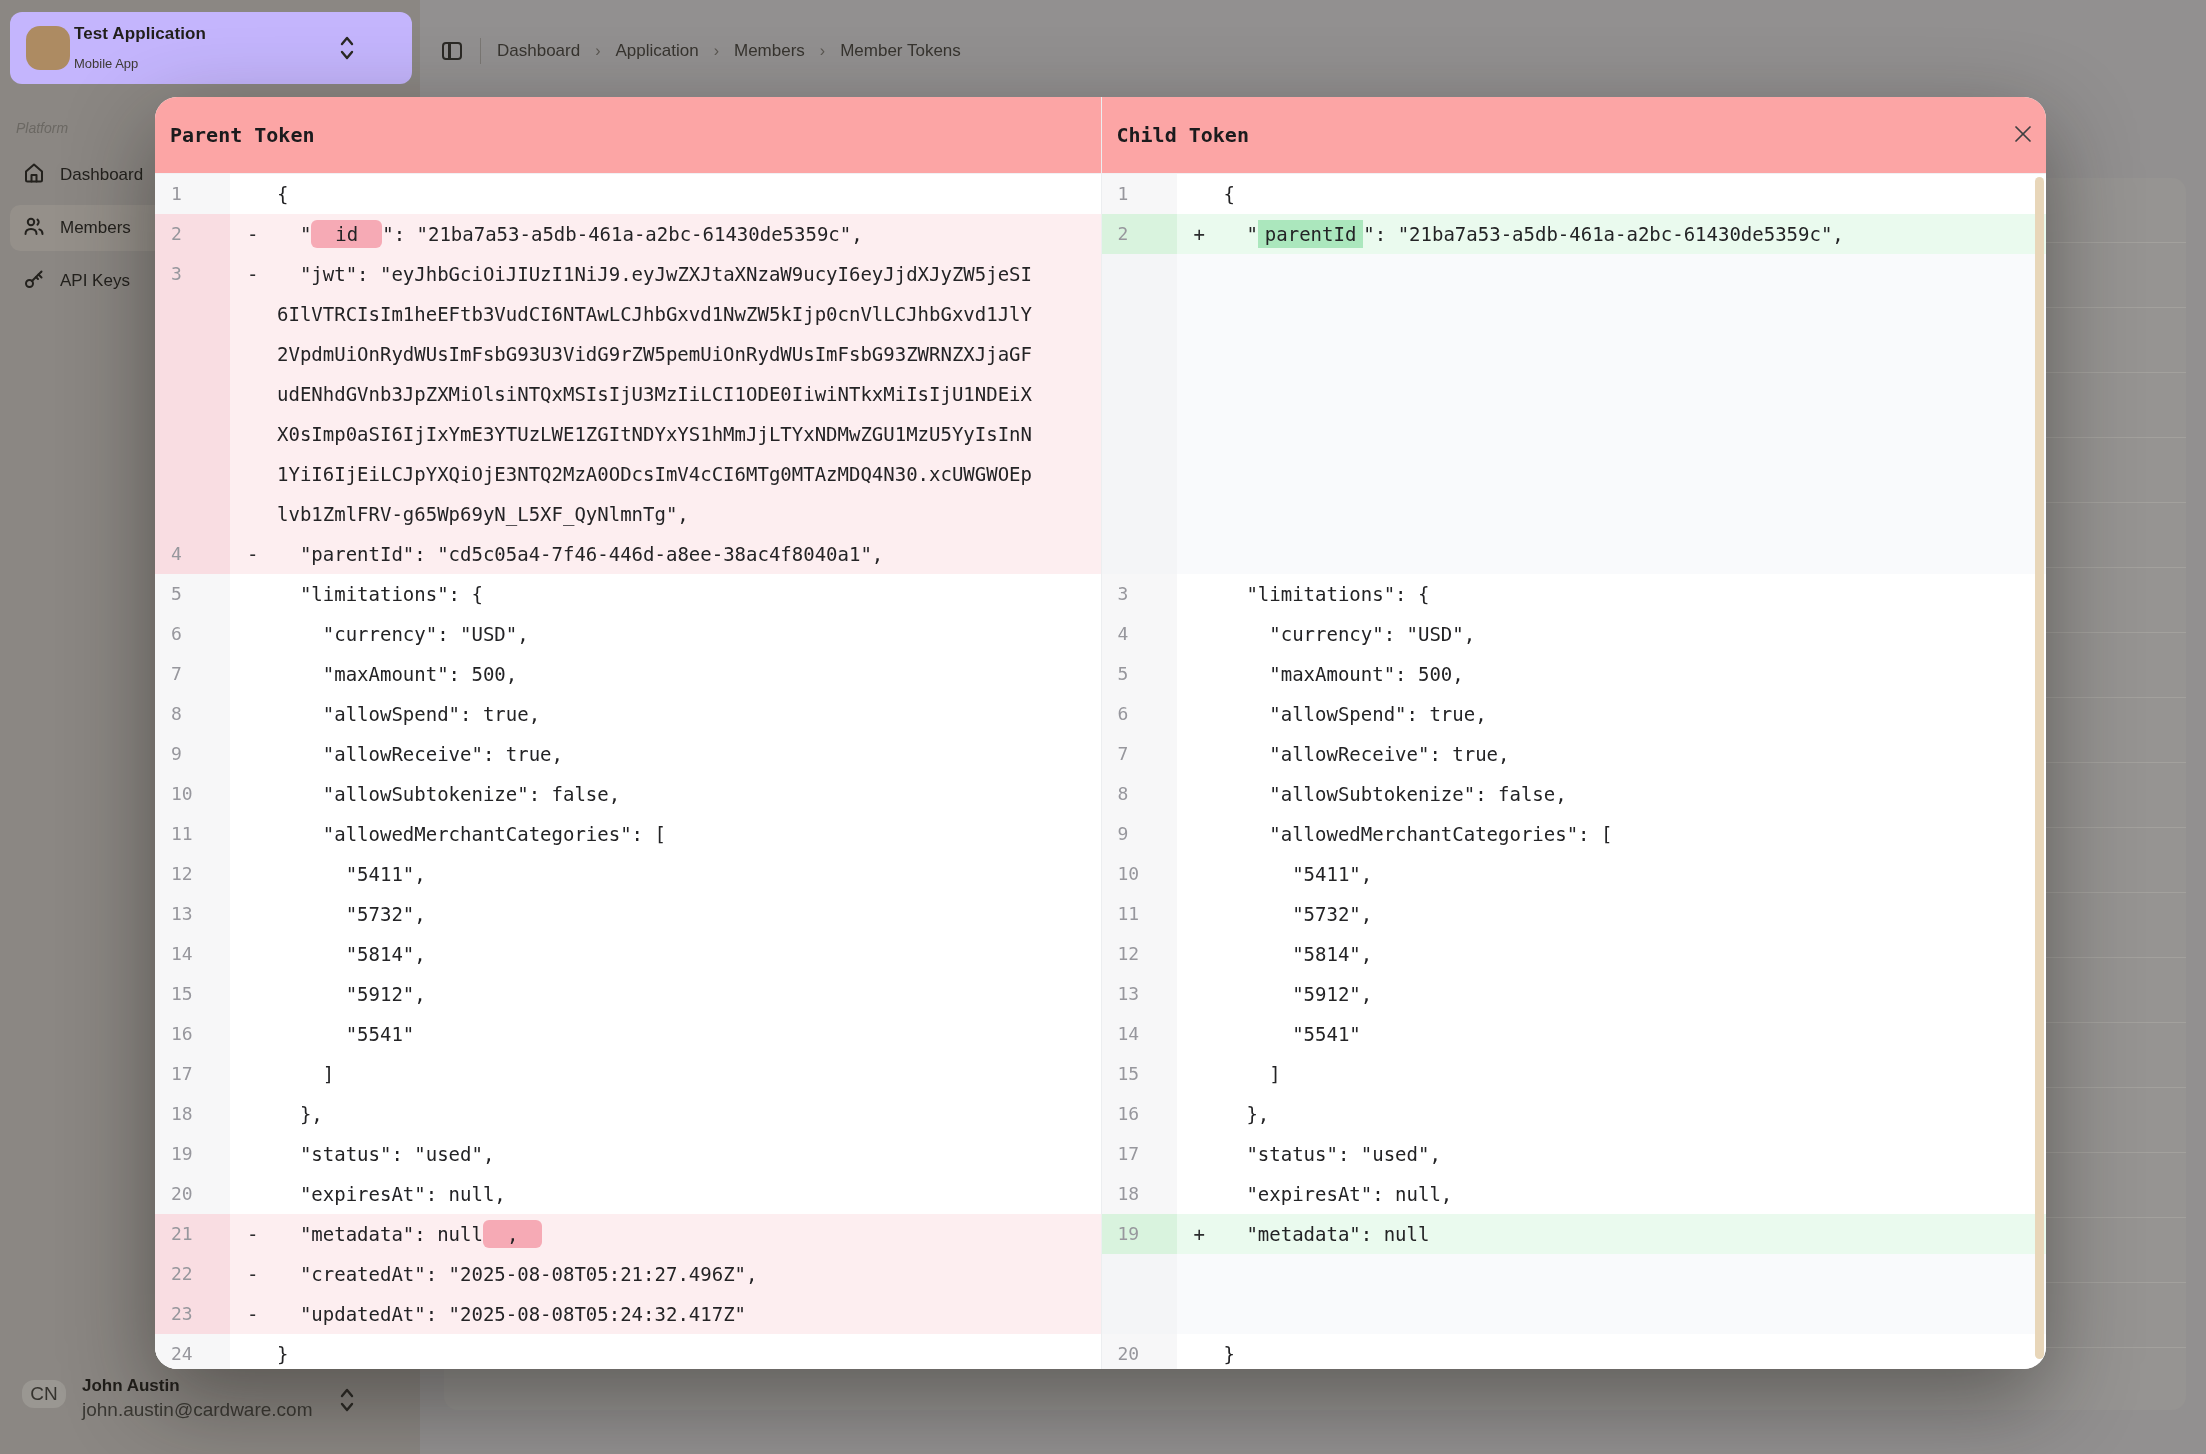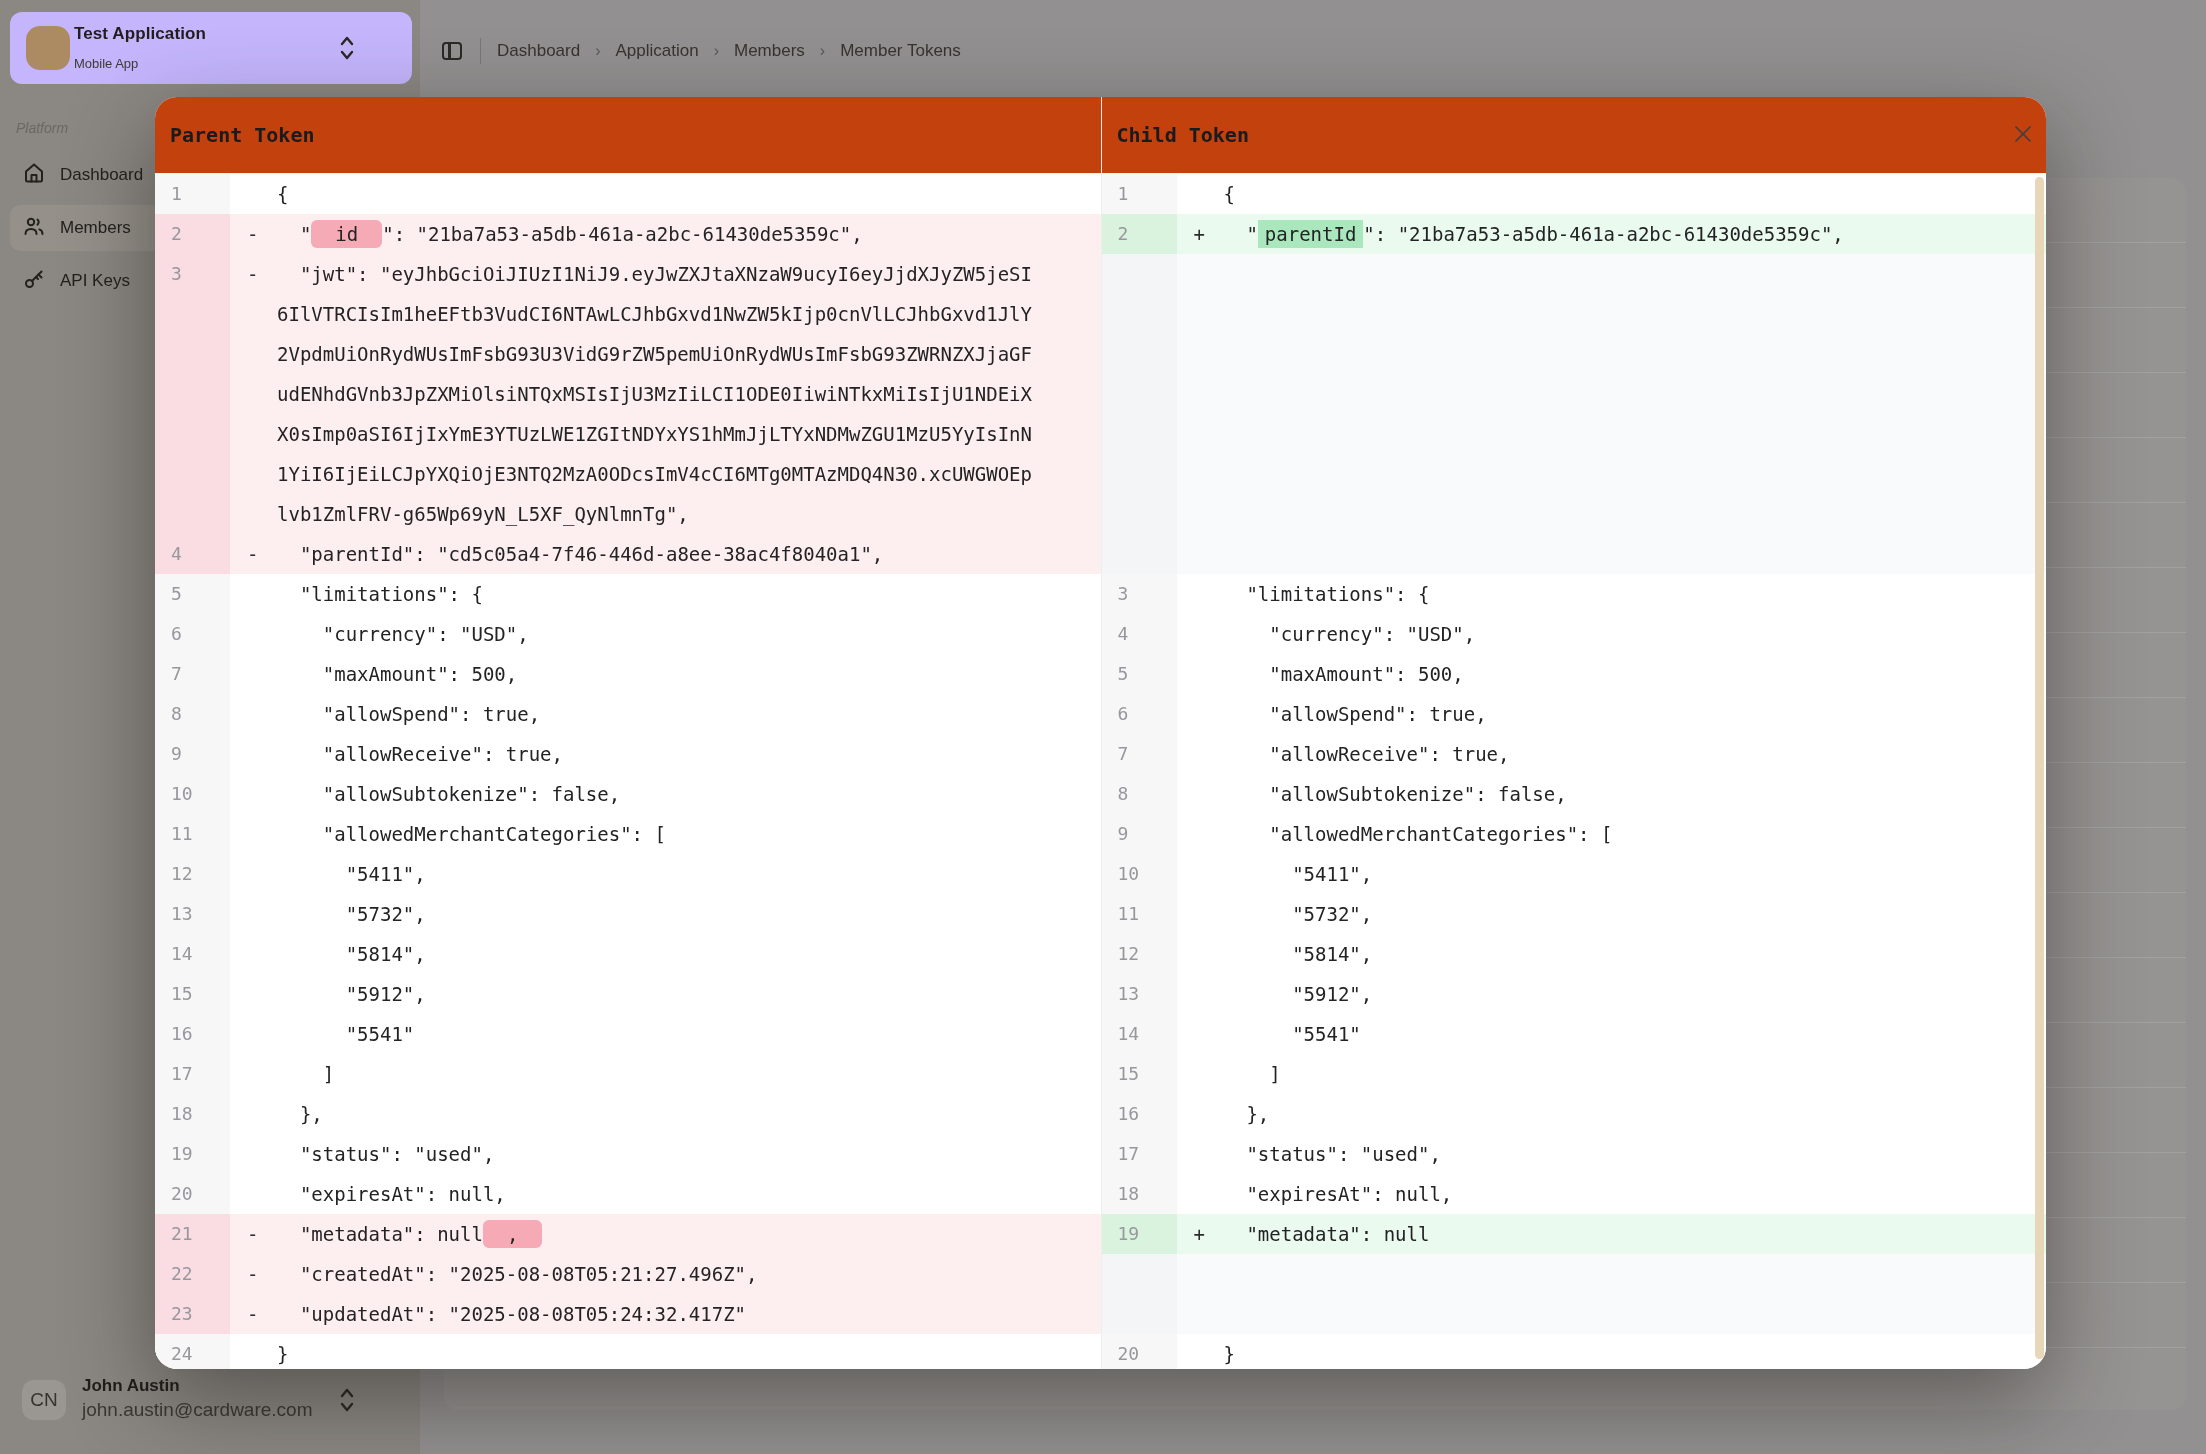--- a/index.html
+++ b/index.html
@@ -15,21 +15,21 @@
   .app-avatar{position:absolute;left:16px;top:14px;width:44px;height:44px;border-radius:14px;background:#ad8b62;}
   .app-name{position:absolute;left:64px;top:12px;font-size:17px;font-weight:700;color:#211f1b;letter-spacing:.1px;}
   .app-type{position:absolute;left:64px;top:44px;font-size:13px;color:#3e3b36;}
   .chev-updown{position:absolute;right:56px;top:22px;width:18px;height:28px;color:#2a2824;}
   .side-section-label{position:absolute;left:16px;top:120px;font-size:14px;color:#6b6863;font-style:italic;}
   .side-items{position:absolute;left:10px;top:152px;width:402px;}
   .side-item{display:flex;align-items:center;height:46px;margin-bottom:7px;border-radius:10px;padding-left:12px;gap:14px;color:#23211d;font-size:17px;cursor:pointer;}
   .side-item.active{background:#95908a;}
   .side-item svg{flex:0 0 auto;}
   .user-row{position:absolute;left:10px;bottom:18px;width:402px;height:60px;cursor:pointer;}
-  .user-avatar{position:absolute;left:12px;top:4px;width:44px;height:40px;border-radius:12px;background:#9a9792;color:#35332e;font-size:19px;display:flex;align-items:center;justify-content:center;}
+  .user-avatar{position:absolute;left:12px;top:4px;width:44px;height:28px;border-radius:12px;background:#9a9792;color:#35332e;font-size:19px;display:flex;align-items:center;justify-content:center;}
   .user-name{position:absolute;left:72px;top:0px;font-size:17px;font-weight:700;color:#201e1a;}
   .user-email{position:absolute;left:72px;top:23px;font-size:19px;color:#3a3833;}
   .user-row .chev-updown{right:56px;top:10px;}
 
   .main{position:absolute;left:420px;top:0;right:0;height:1454px;background:#929090;}
   .topbar{position:absolute;left:20px;top:34px;height:34px;display:flex;align-items:center;gap:16px;}
   .panel-toggle{width:24px;height:24px;color:#2b2925;cursor:pointer;}
   .topbar-divider{width:1px;height:26px;background:#7a7773;}
   .breadcrumb{display:flex;align-items:center;gap:15px;font-size:17px;color:#37342f;}
   .crumb{cursor:pointer;}
@@ -37,21 +37,21 @@
   .create-btn{position:absolute;left:1590px;top:112px;width:176px;height:46px;border-radius:10px;background:#a98c6e;border:none;
     font-family:"Liberation Sans",sans-serif;font-size:16px;font-weight:600;color:#241c11;cursor:pointer;}
   .table-card{position:absolute;left:24px;right:20px;top:178px;height:1232px;border-radius:14px;background:#969492;
     background-image:repeating-linear-gradient(to bottom, transparent 0px, transparent 64px, #a3a19d 64px, #a3a19d 65px);}
 
   
   .modal{position:absolute;left:155px;top:97px;width:1891px;height:1272px;background:#ffffff;border-radius:22px;
     box-shadow:0 30px 90px rgba(25,22,18,.45);overflow:hidden;display:flex;}
   .pane{width:945.5px;flex:0 0 auto;}
   .pane-right{border-left:1px solid #eceef0;}
-  .pane-header{height:76px;display:flex;align-items:center;padding-left:15px;background:#c2410c;border-bottom:1px solid #f1f1f4;}
+  .pane-header{height:76px;display:flex;align-items:center;padding-left:15px;background:#fca5a5;border-bottom:1px solid #f1f1f4;}
   .pane-title{margin:0;font-family:"DejaVu Sans Mono",monospace;font-size:20px;font-weight:700;color:#1b1b1d;}
   
   .row{display:flex;align-items:flex-start;min-height:40px;background:#fff;}
   .gutter{flex:0 0 75px;padding-left:16px;box-sizing:border-box;font-family:"DejaVu Sans Mono",monospace;
     font-size:18px;line-height:40px;color:#97979d;background:#f7f7f8;align-self:stretch;}
   .marker{flex:0 0 47px;padding-left:17px;box-sizing:border-box;font-family:"DejaVu Sans Mono",monospace;
     font-size:19px;line-height:40px;color:#2c2c2e;}
   .codetext{width:calc(66ch + 2px);font-family:"DejaVu Sans Mono",monospace;font-size:19px;line-height:40px;
     color:#232325;white-space:pre-wrap;word-break:break-all;}
   .row.del{background:#fdeef0;}  .row.del .gutter{background:#f9dde2;}

